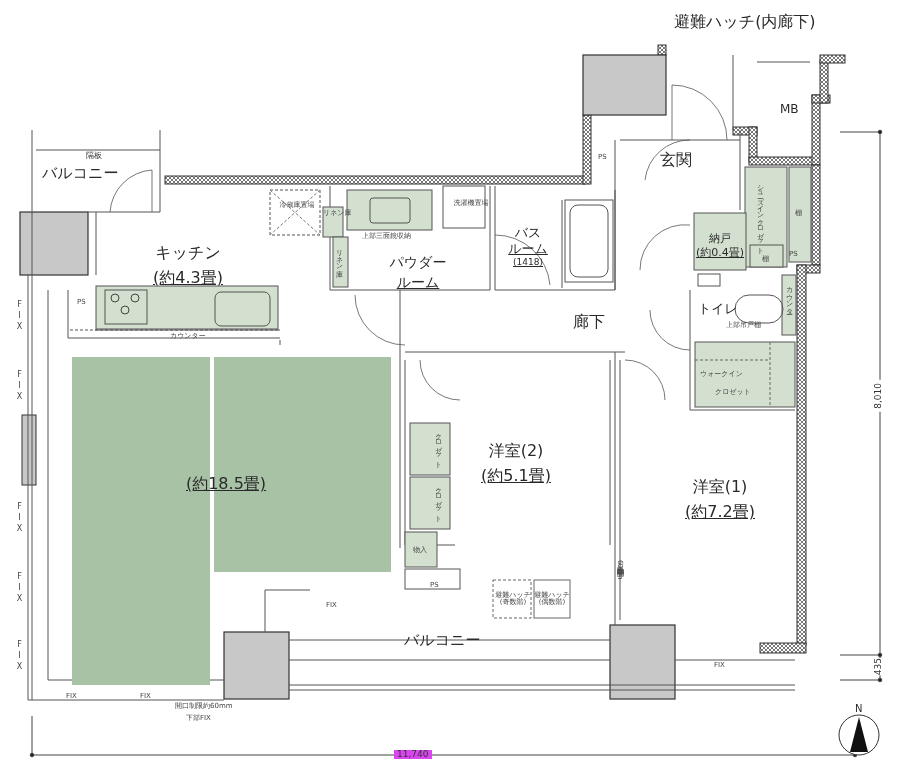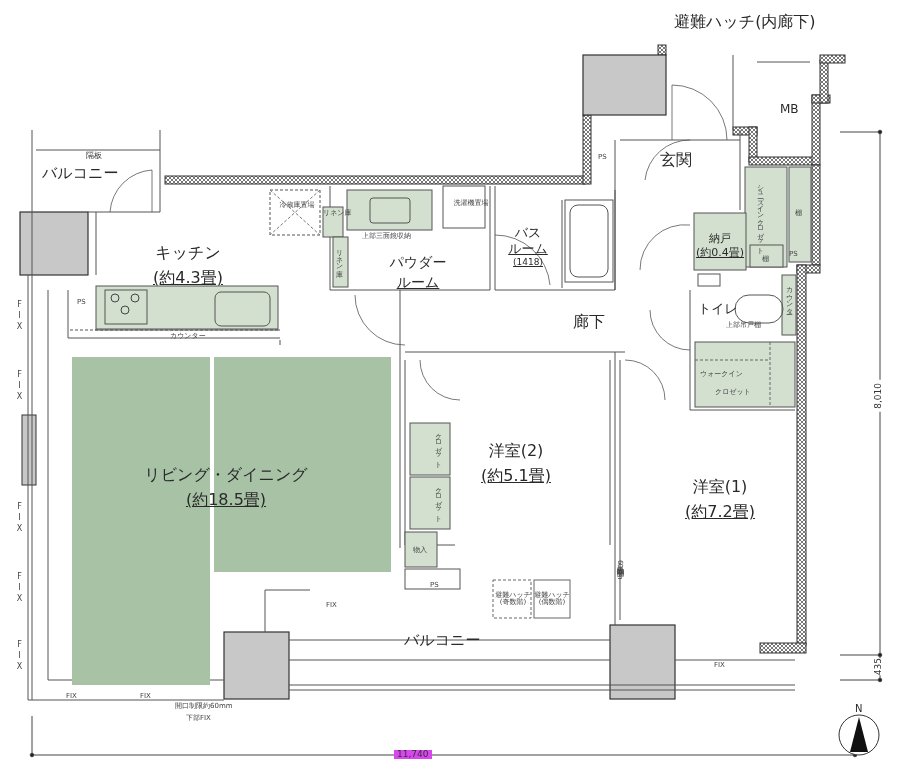--- a/index.html
+++ b/index.html
@@ -248,21 +248,20 @@
 <div class="lbl" style="left:698px;top:302px;font-size:13px;">トイレ</div>
 <div class="lbl tiny" style="left:726px;top:322px;text-align:center;">上部吊戸棚</div>
 <div class="lbl vertsmall" style="left:785px;top:282px;">カウンター</div>
 
 <div class="lbl" style="left:573px;top:314px;font-size:16px;">廊下</div>
 
 <div class="lbl tiny" style="left:700px;top:371px;">ウォークイン</div>
 <div class="lbl tiny" style="left:715px;top:389px;">クロゼット</div>
 
 <div class="lbl room" style="left:226px;top:456px;">
-  <span>リビング・ダイニング</span>
   <span class="sub">(約18.5畳)</span>
 </div>
 
 <div class="lbl room" style="left:516px;top:432px;">
   <span>洋室(2)</span>
   <span class="sub">(約5.1畳)</span>
 </div>
 
 <div class="lbl vertsmall" style="left:434px;top:428px;">クロゼット</div>
 <div class="lbl vertsmall" style="left:434px;top:482px;">クロゼット</div>

